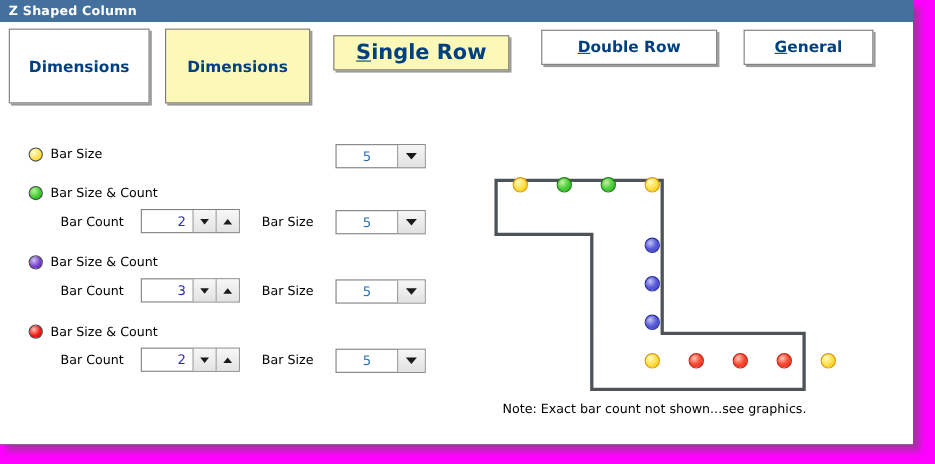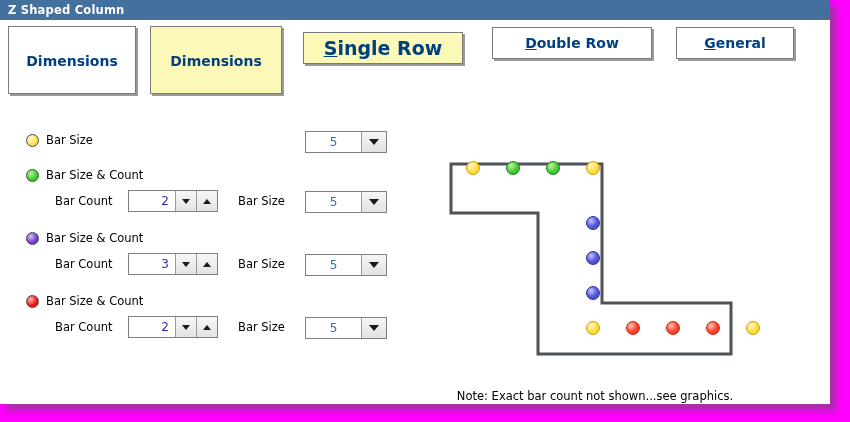--- a/index.html
+++ b/index.html
@@ -186,21 +186,21 @@
   }
 
   
   #graphic {
     position: absolute;
     left: 440px; top: 115px;
     width: 310px; height: 240px;
   }
   #note {
     position: absolute;
-    left: 440px; top: 369px;
+    left: 440px; top: 344px;
     width: 310px;
     text-align: center;
     font-size: 11.5px;
     color: #000000;
   }
 
   .dot {
     position: absolute;
     width: 14px; height: 14px;
     border-radius: 50%;

